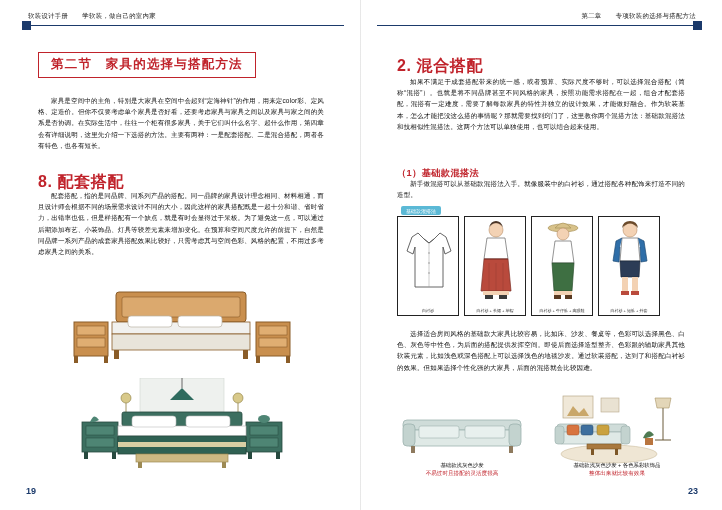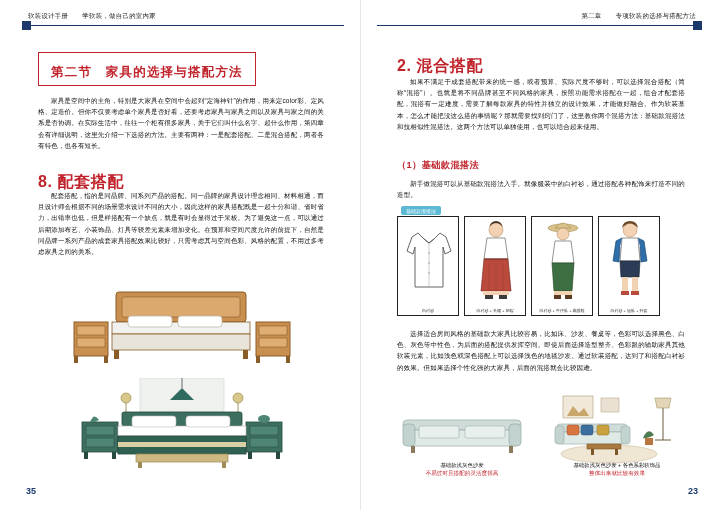--- a/index.html
+++ b/index.html
@@ -49,21 +49,21 @@
   .section-title-wrap{
     position:absolute;left:38px;top:52px;
   }
   .section-title{
     display:inline-block;
     border:1.6px solid #c0232b;
     color:#c0232b;
     font-weight:bold;
     font-size:12.5px;
     letter-spacing:1.2px;
-    padding:13px 12px 6px 12px;
+    padding:5px 12px 6px 12px;
     line-height:1;
   }
   .sub-head{
     color:#c0232b;font-weight:bold;font-size:16px;letter-spacing:.6px;
   }
   .sub-head2{
     color:#c0232b;font-weight:bold;font-size:9.2px;letter-spacing:.4px;
   }
 
   
@@ -207,21 +207,21 @@
       <rect x="120" y="38" width="44" height="11" rx="3" fill="#ffffff" stroke="#bcbcbc" stroke-width="0.6"></rect>
 
       <rect x="70" y="76" width="92" height="8" fill="#cdb882" stroke="#9d8a54" stroke-width="0.7"></rect>
       <rect x="72" y="84" width="4" height="6" fill="#9d8a54"></rect>
       <rect x="156" y="84" width="4" height="6" fill="#9d8a54"></rect>
 
       <path d="M24 44 q4 -10 9 -2 q-5 3 -9 2 Z" fill="#4e8574"></path>
       <ellipse cx="198" cy="41" rx="6" ry="4" fill="#4e8574"></ellipse>
     </svg>
 
-    <div class="folio">35</div>
+    <div class="folio">19</div>
   </div>
 
   <div class="gutter"></div>
 
   <div class="page right">
 
     <div class="head-tab"></div>
     <div class="runhead">
       <span>第二章</span>
       <span class="sep"></span>
@@ -230,21 +230,21 @@
     <div class="head-rule"></div>
 
     <div style="position:absolute;left:36px;top:56px;">
       <span class="sub-head">2. 混合搭配</span>
     </div>
 
     <div class="body-col" style="left:36px;top:76px;width:288px;">
       <p>如果不满足于成套搭配带来的统一感，或者预算、实际尺度不够时，可以选择混合搭配（简称“混搭”）。也就是将不同品牌甚至不同风格的家具，按照功能需求搭配在一起，组合才配套搭配，混搭有一定难度，需要了解每款家具的特性并独立的设计效果，才能做好融合。作为软装基本，怎么才能把没这么搭的事情呢？那就需要找到窍门了，这里教你两个混搭方法：基础款混搭法和技相似性混搭法。这两个方法可以单独使用，也可以结合起来使用。</p>
     </div>
 
-    <div style="position:absolute;left:36px;top:154px;">
+    <div style="position:absolute;left:36px;top:162px;">
       <span class="sub-head2">（1）基础款混搭法</span>
     </div>
 
     <div class="body-col" style="left:36px;top:178px;width:288px;">
       <p>新手做混搭可以从基础款混搭法入手。就像服装中的白衬衫，通过搭配各种配饰来打造不同的造型。</p>
     </div>
 
     <div class="badge" style="left:40px;top:206px;">基础款混搭法</div>
 
     <div class="figrow" style="left:36px;top:216px;">

